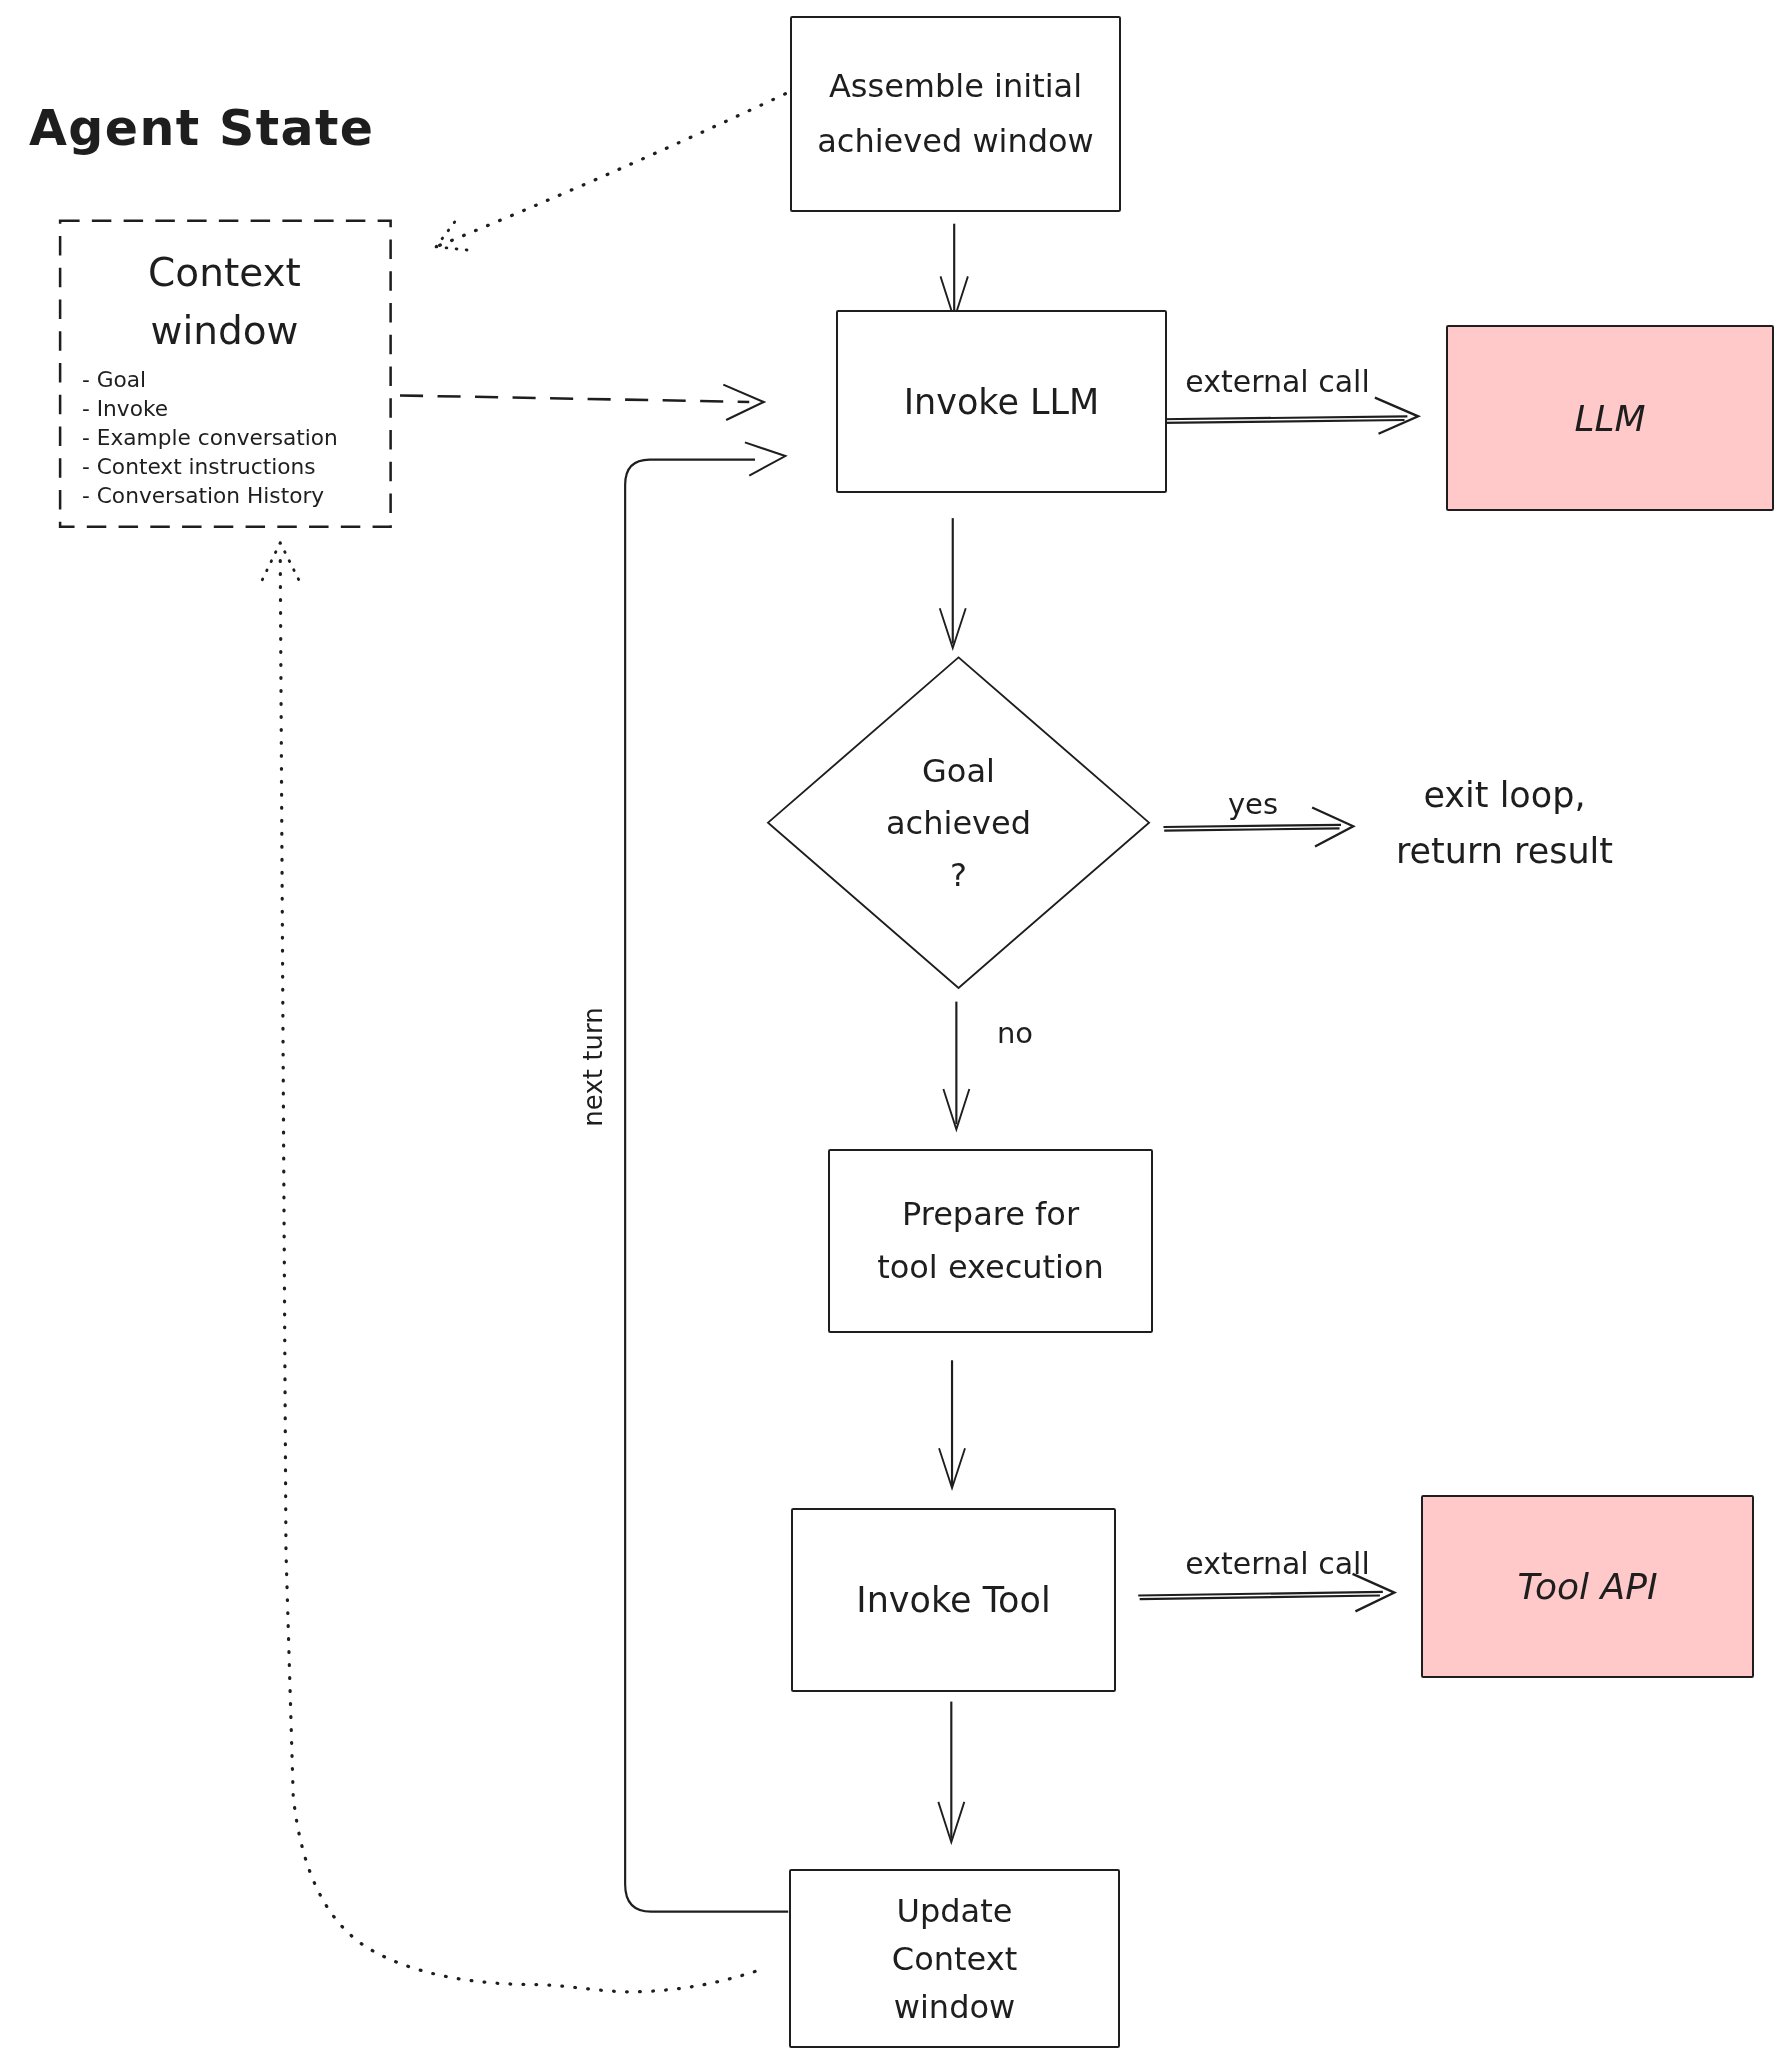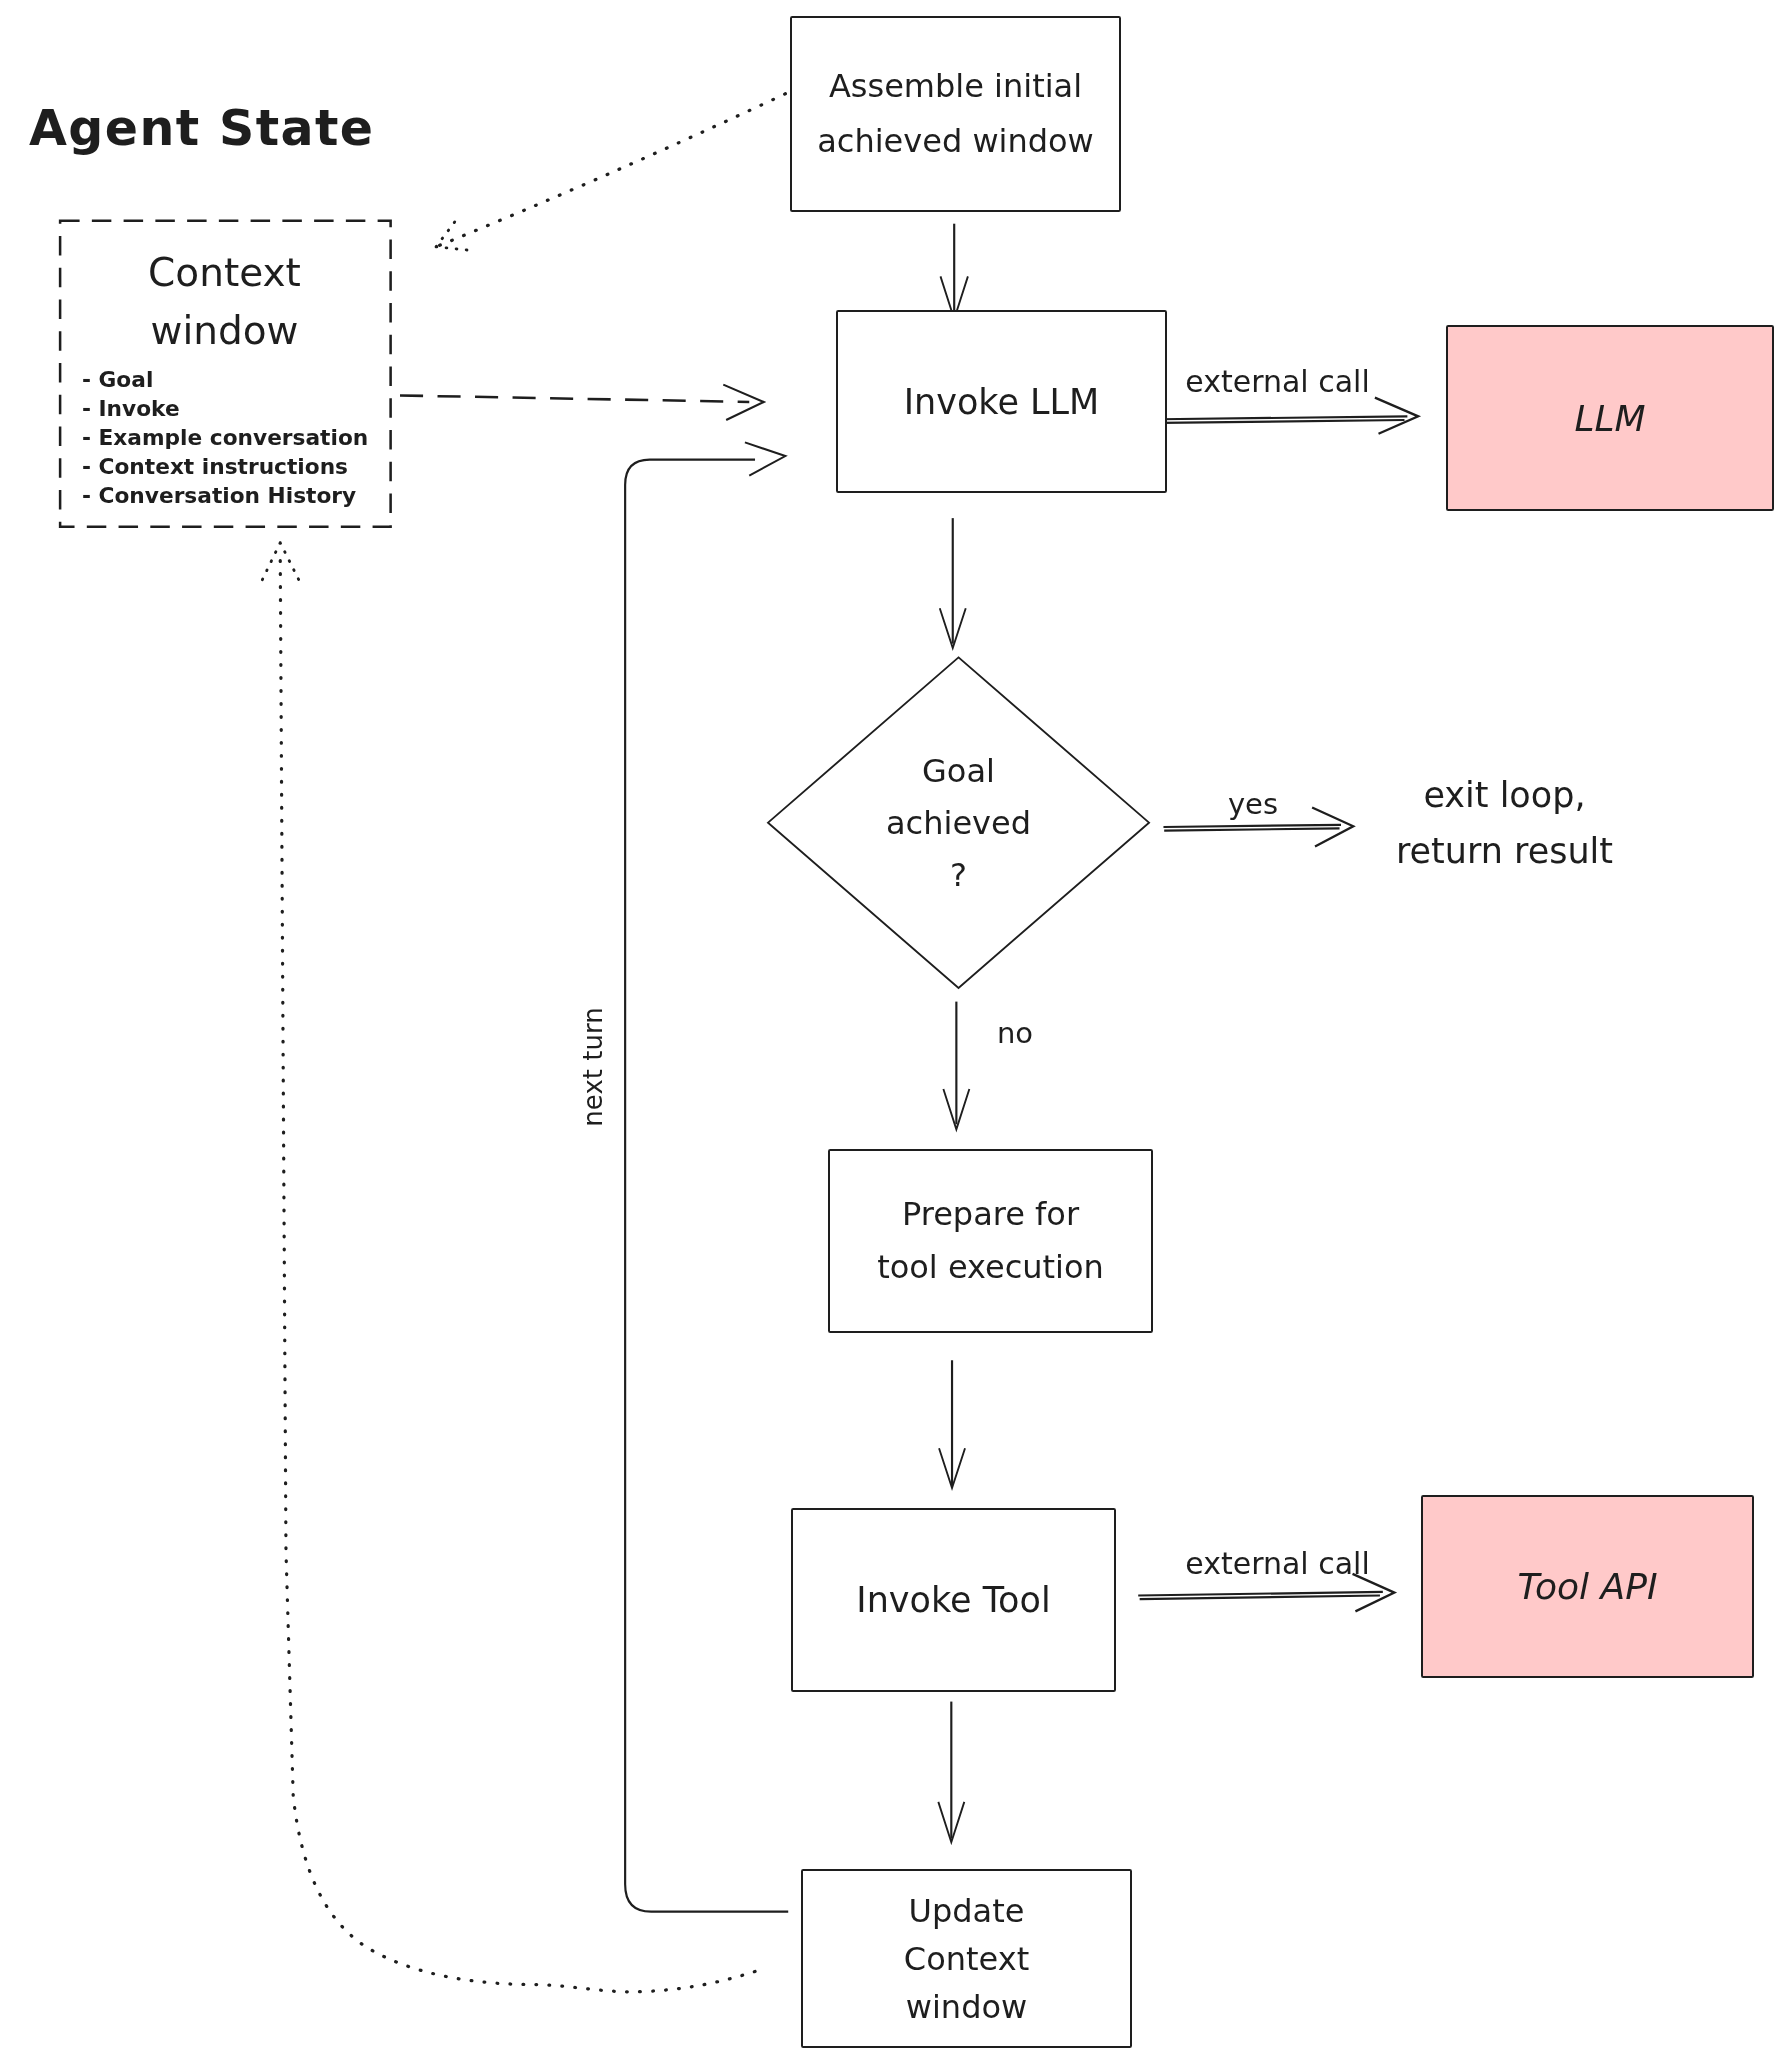--- a/index.html
+++ b/index.html
@@ -29,32 +29,32 @@
     text-align:center;
     white-space:pre;
     box-sizing:border-box;
   }
   .node.pink{background:var(--accent-pink,#ffc9c9);font-style:italic;}
   .label{position:absolute;white-space:pre;text-align:center;}
 
   #title{left:29px;top:100px;font-size:49px;font-weight:bold;letter-spacing:1.4px;}
 
   #ctx-heading{left:59px;top:244px;width:331px;font-size:39px;line-height:58px;font-weight:500;}
-  #ctx-items{left:82px;top:365px;font-size:21.7px;line-height:29px;text-align:left;font-weight:700;}
+  #ctx-items{left:82px;top:365px;font-size:21.7px;line-height:29px;text-align:left;font-weight:400;}
   #ctx-items div{white-space:pre;}
 
   #node-assemble{left:790px;top:16px;width:331px;height:196px;font-size:32px;line-height:55px;}
   #node-invoke-llm{left:794px;top:310px;width:331px;height:183px;font-size:35px;margin-left:42px;}
   #node-llm{left:1446px;top:325px;width:328px;height:186px;font-size:36px;}
   #diamond-text{left:850px;top:745px;width:217px;font-size:32px;line-height:52px;}
   #note-exit{left:1353px;top:767px;width:303px;font-size:35px;line-height:56px;}
   #node-prepare{left:792px;top:1149px;width:325px;height:184px;font-size:32px;line-height:53px;margin-left:36px;}
   #node-invoke-tool{left:791px;top:1508px;width:325px;height:184px;font-size:35px;}
   #node-tool-api{left:1421px;top:1495px;width:333px;height:183px;font-size:36px;}
-  #node-update{left:789px;top:1869px;width:331px;height:179px;font-size:32px;line-height:48px;margin-left:12px;}
+  #node-update{left:789px;top:1869px;width:331px;height:179px;font-size:32px;line-height:48px;}
 
   #lbl-external-1{left:1155px;top:364px;width:245px;font-size:30px;}
   #lbl-yes{left:1217px;top:787px;width:72px;font-size:29px;}
   #lbl-no{left:979px;top:1016px;width:72px;font-size:29px;}
   #lbl-external-2{left:1155px;top:1546px;width:245px;font-size:30px;}
   #lbl-next-turn{
     left:514px;top:1051px;width:159px;height:32px;
     font-size:26px;
     transform:rotate(-90deg);
     transform-origin:center center;

